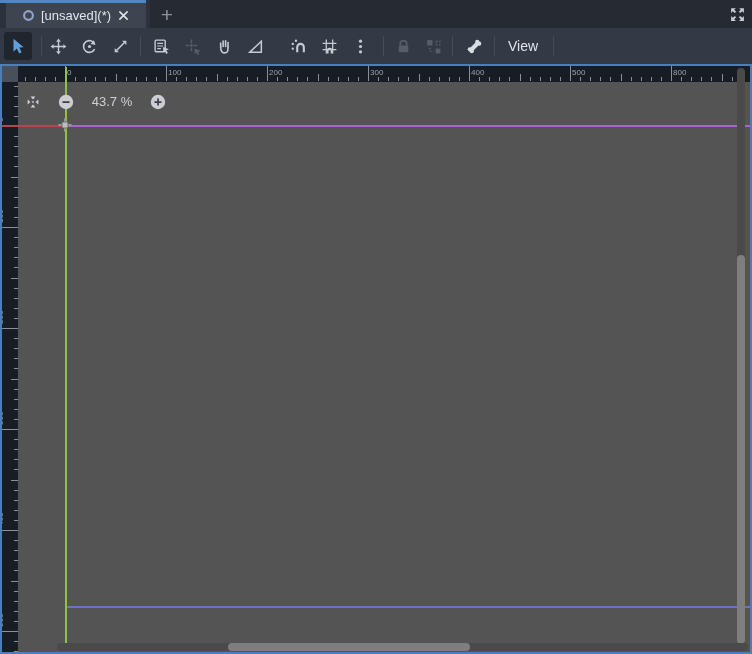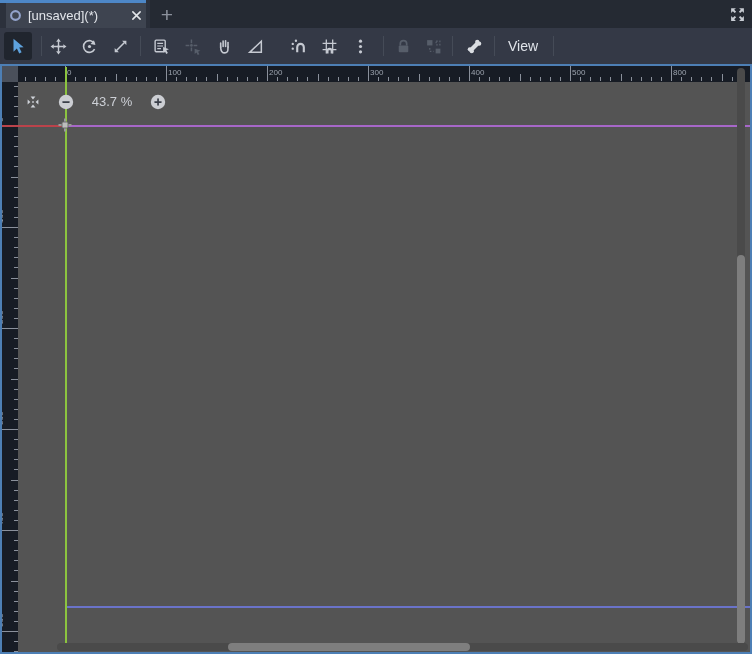--- a/index.html
+++ b/index.html
@@ -3,21 +3,21 @@
 <meta charset="utf-8">
 <style>
   html,body{margin:0;padding:0;background:#252a33;font-family:"Liberation Sans",sans-serif;}
   .app{position:relative;width:752px;height:654px;overflow:hidden;background:#252a33;}
 
   
   .tabbar{position:absolute;left:0;top:0;width:752px;height:28px;background:#252a33;}
   .tabstrip{position:absolute;left:0;top:0;width:150px;height:28px;background:#2c313c;}
   .accent-line{position:absolute;left:0;top:0;width:146px;height:3px;background:var(--accent);}
   .tab{position:absolute;left:6px;top:3px;width:140px;height:25px;background:#3e4450;
-       display:flex;align-items:center;gap:6px;padding:0 3px;box-sizing:border-box;}
+       display:flex;align-items:center;gap:6px;padding:0 16px;box-sizing:border-box;}
   .tab-label{color:#e2e5ea;font-size:13px;white-space:nowrap;flex:1;}
   .icon{display:flex;align-items:center;justify-content:center;}
   .add-tab{position:absolute;left:154px;top:2px;width:26px;height:25px;color:#8b919c;font-size:21px;
        display:flex;align-items:center;justify-content:center;}
   .fullscreen-btn{position:absolute;right:6px;top:5px;width:18px;height:18px;}
 
   
   .toolbar{position:absolute;left:0;top:28px;width:752px;height:36px;background:#343946;}
   .tbtn{position:absolute;top:4px;width:28px;height:28px;border-radius:3px;
         display:flex;align-items:center;justify-content:center;}

